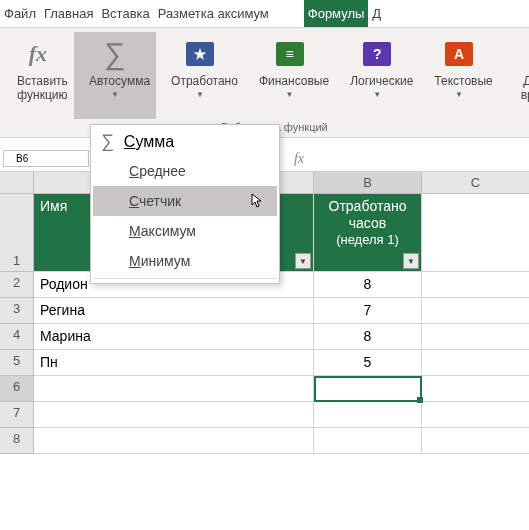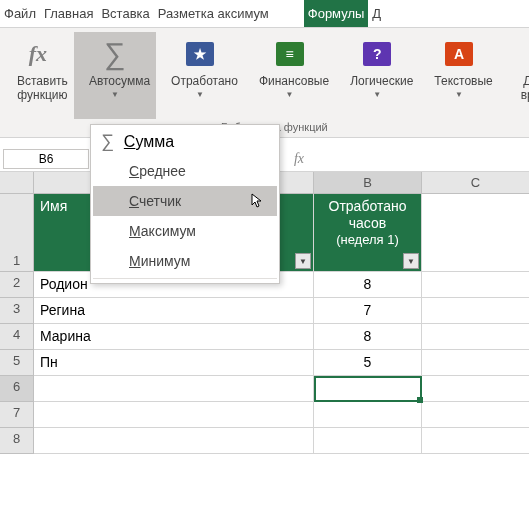--- a/index.html
+++ b/index.html
@@ -35,21 +35,21 @@
 .dropdown { position: absolute; top: 124px; left: 90px; width: 190px; background: #fff; border: 1px solid #c8c6c4; box-shadow: 2px 2px 6px rgba(0,0,0,0.2); z-index: 10; padding: 2px; }
 .dd-header { display: flex; align-items: center; padding: 4px 8px; gap: 10px; }
 .dd-item { padding: 7px 8px 7px 36px; font-size: 14px; color: #444; cursor: pointer; position: relative; }
 .dd-item.highlight { background: #c8c6c4; }
 .dd-underline { text-decoration: underline; }
 .dd-sep { border-top: 1px solid #e1dfdd; margin: 2px 0; }
 .cursor { position: absolute; right: 12px; top: 7px; font-size: 14px; }
 
 
 .formula-row { display: flex; align-items: center; height: 26px; border-bottom: 1px solid #d4d4d4; margin-top: 8px; }
-.namebox { width: 86px; border: 1px solid #c8c6c4; padding: 2px 12px; font-size: 12px; background: #fff; margin-left: 3px; text-align: center; }
+.namebox { width: 86px; border: 1px solid #c8c6c4; padding: 2px 12px; font-size: 10px; background: #fff; margin-left: 3px; }
 .namebox-arrow { padding: 0 4px; color: #888; font-size: 9px; }
 .fx-label { font-style: italic; font-size: 14px; color: #888; padding: 0 8px; font-family: 'Times New Roman', serif; }
 .formula-input { flex: 1; border: none; padding: 2px 6px; font-size: 13px; }
 
 
 .sheet { display: grid; grid-template-columns: 34px 280px 108px 108px; font-size: 14px; position: relative; }
 .colhead, .rowhead, .corner { background: #e6e6e6; border: 1px solid #c0c0c0; border-top: none; border-left: none; text-align: center; padding: 3px 0; font-size: 13px; color: #555; }
 .colhead.sel { background: #d3d3d3; }
 .rowhead.sel { background: #d3d3d3; }
 .cell { border: 1px solid #d4d4d4; border-top: none; border-left: none; padding: 4px 6px; height: 26px; background: #fff; }

